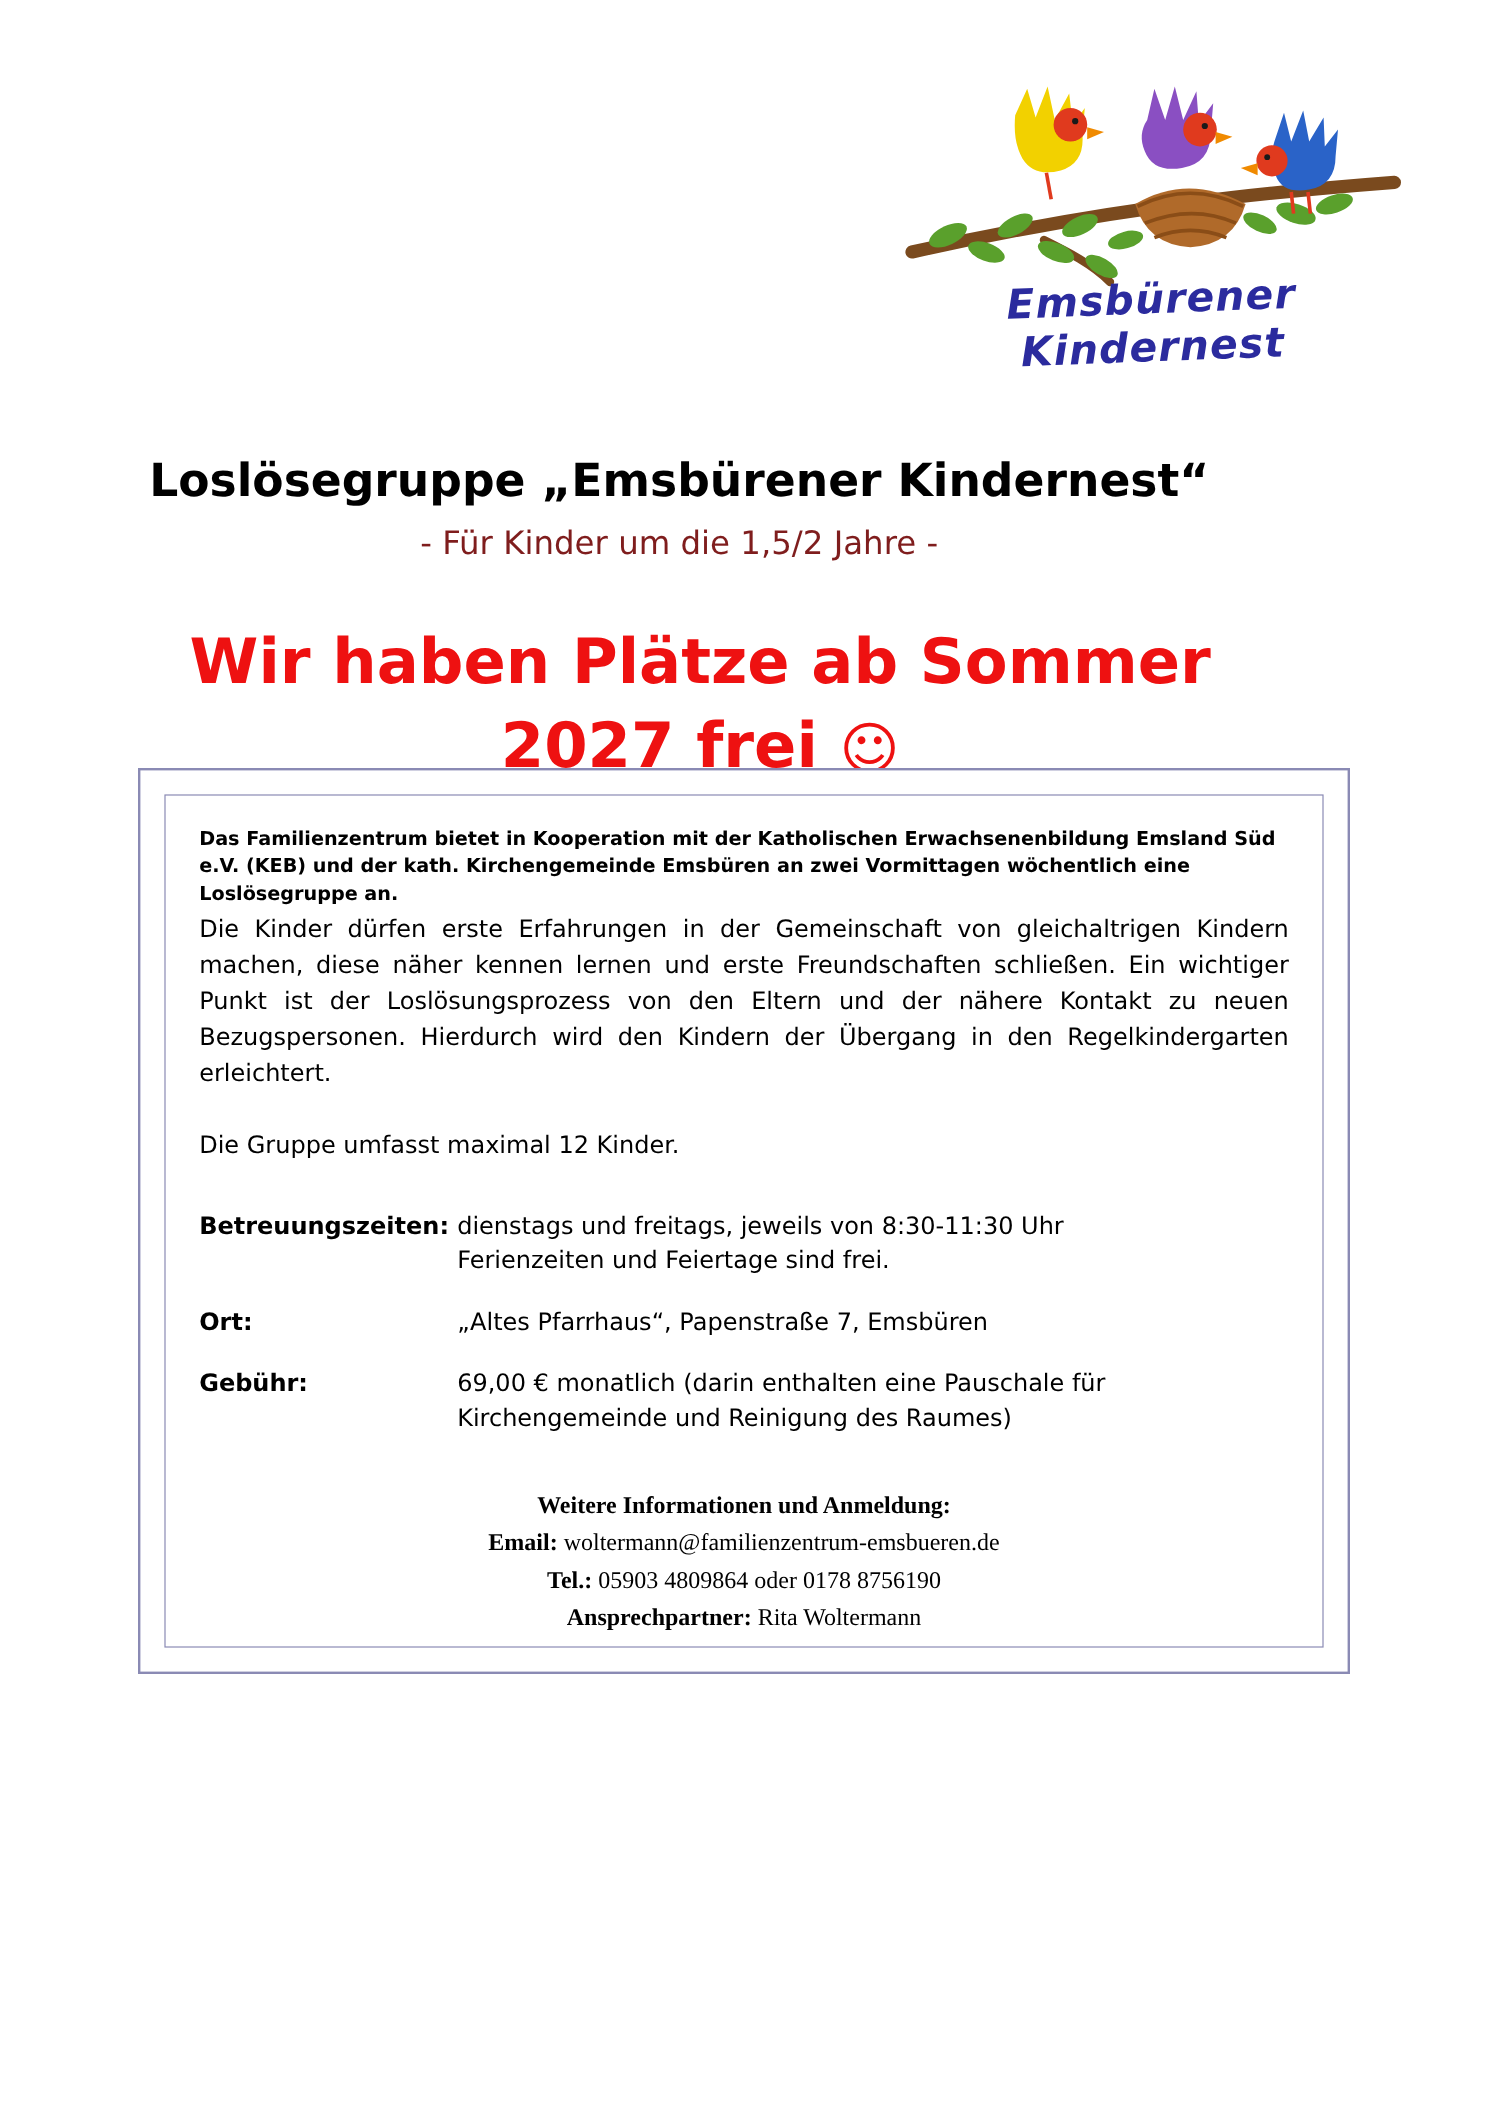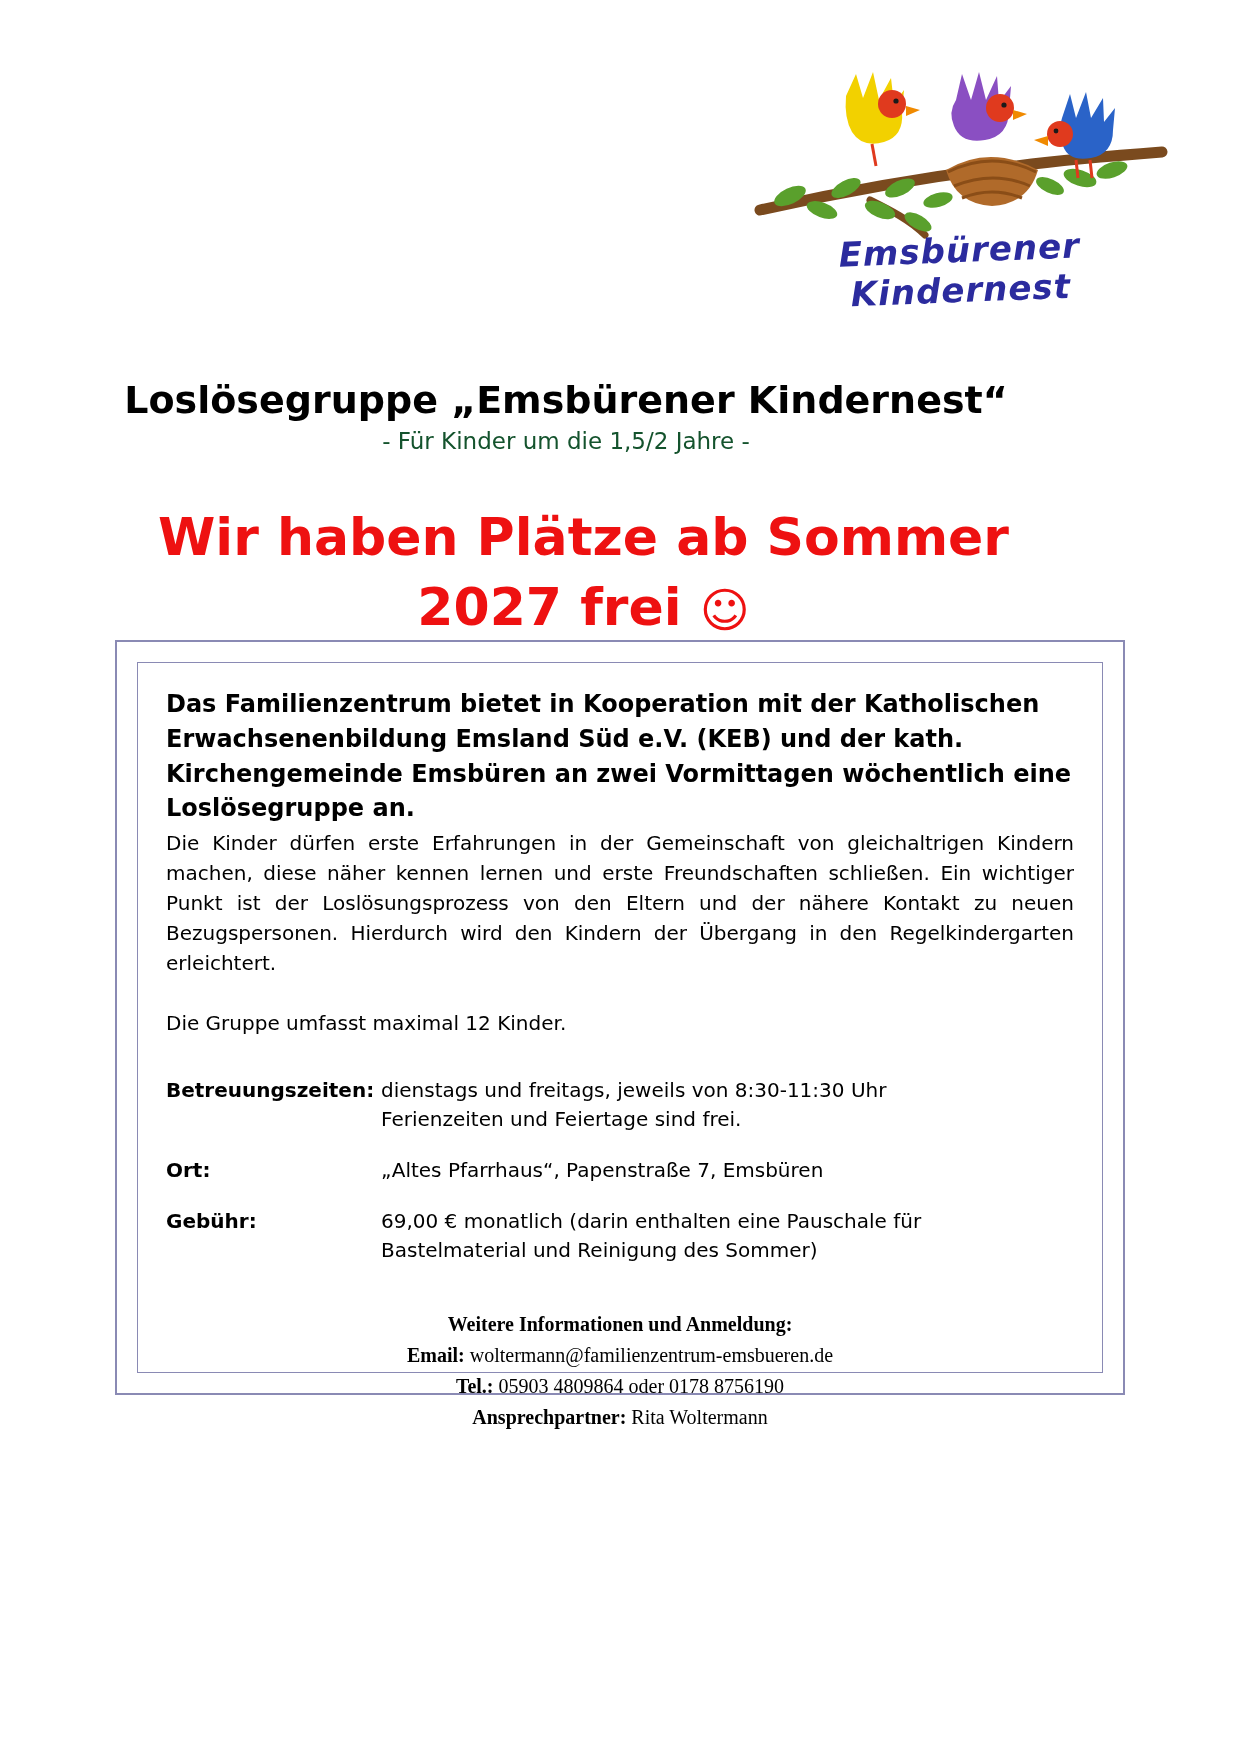--- a/index.html
+++ b/index.html
@@ -50,24 +50,24 @@
   }
   .title-main {
     font-family: "DejaVu Sans", sans-serif;
     font-size: 38px;
     font-weight: bold;
     color: #000000;
     letter-spacing: 0px;
     line-height: 1.1;
   }
   .title-sub {
-    margin-top: 6px;
-    font-family: "DejaVu Sans", sans-serif;
-    font-size: 23px;
-    color: #14532d;
+    margin-top: 16px;
+    font-family: "DejaVu Sans", sans-serif;
+    font-size: 27px;
+    color: #7f1d1d;
   }
   .title-red {
     margin-top: 48px;
     font-family: "DejaVu Sans", sans-serif;
     font-size: 52px;
     font-weight: bold;
     color: #ee1111;
     line-height: 1.35;
     padding-left: 35px;
   }
@@ -94,21 +94,21 @@
     top: 20px;
     right: 20px;
     bottom: 20px;
     border: 1px solid #8a8ab4;
     box-sizing: border-box;
     padding: 24px 28px 10px 28px;
   }
 
   .para-bold {
     font-family: "DejaVu Sans", sans-serif;
-    font-size: 24px;
+    font-size: 16px;
     font-weight: bold;
     line-height: 1.45;
     margin: 0 0 2px 0;
   }
   .para-justify {
     font-family: "DejaVu Sans", sans-serif;
     font-size: 20px;
     line-height: 1.5;
     text-align: justify;
     margin: 0;
@@ -239,21 +239,21 @@
       <tr>
         <td class="label">Ort:</td>
         <td>
           <div>„Altes Pfarrhaus“, Papenstraße 7, Emsbüren</div>
         </td>
       </tr>
       <tr>
         <td class="label">Gebühr:</td>
         <td>
           <div>69,00 € monatlich (darin enthalten eine Pauschale für</div>
-          <div>Bastelmaterial und Reinigung des Sommer)</div>
+          <div>Kirchengemeinde und Reinigung des Raumes)</div>
         </td>
       </tr>
     </tbody>
       </table>
 
     <div class="contact">
       <div class="bold">Weitere Informationen und Anmeldung:</div>
       <div>
         <span class="bold">Email:</span>
         <span>woltermann@familienzentrum-emsbueren.de</span>

